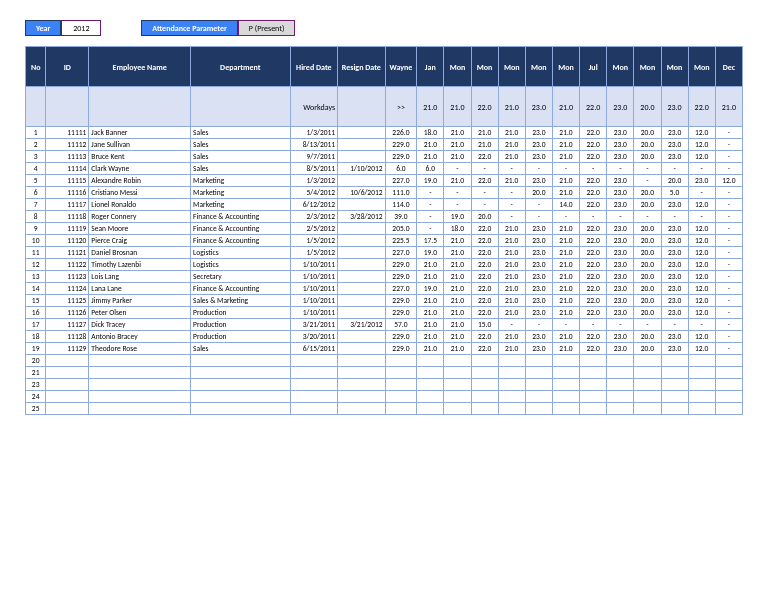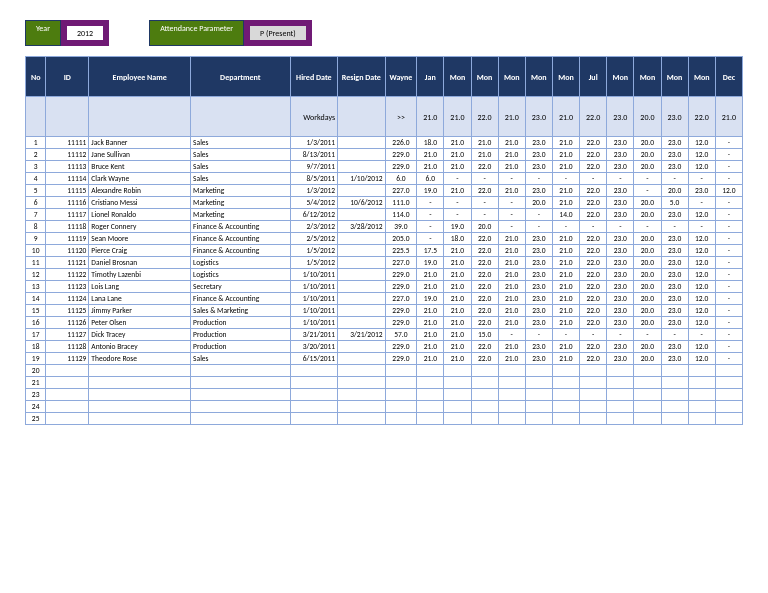--- a/index.html
+++ b/index.html
@@ -7,25 +7,25 @@
   body {
     font-family: Calibri, Arial, sans-serif;
     font-size: 8px;
     color: #000;
     background: #fff;
     width: 768px;
     padding: 20px 25px;
   }
   .top-bar { display:flex; gap:40px; margin-bottom:10px; align-items:center; }
   .pill-label {
-    background:#4d7c0f; color:#fff; padding:2px 10px; font-weight:normal;
+    background:#3b82f6; color:#fff; padding:2px 10px; font-weight:bold;
     border:1px solid #1f3864;
   }
   .pill-box {
-    padding:2px 10px; border:6px solid #701a75; background:#fff;
+    padding:2px 10px; border:1px solid #701a75; background:#fff;
     min-width:40px; text-align:center;
   }
   .pill-box.gray { background:#d9d9d9; }
   .table-wrap { }
   table { border-collapse: collapse; width:100%; table-layout:fixed; }
   th, td {
     border:1px solid #8ea9db; padding:1px 2px; height:11px;
     overflow:hidden; white-space:nowrap;
   }
   thead th {

